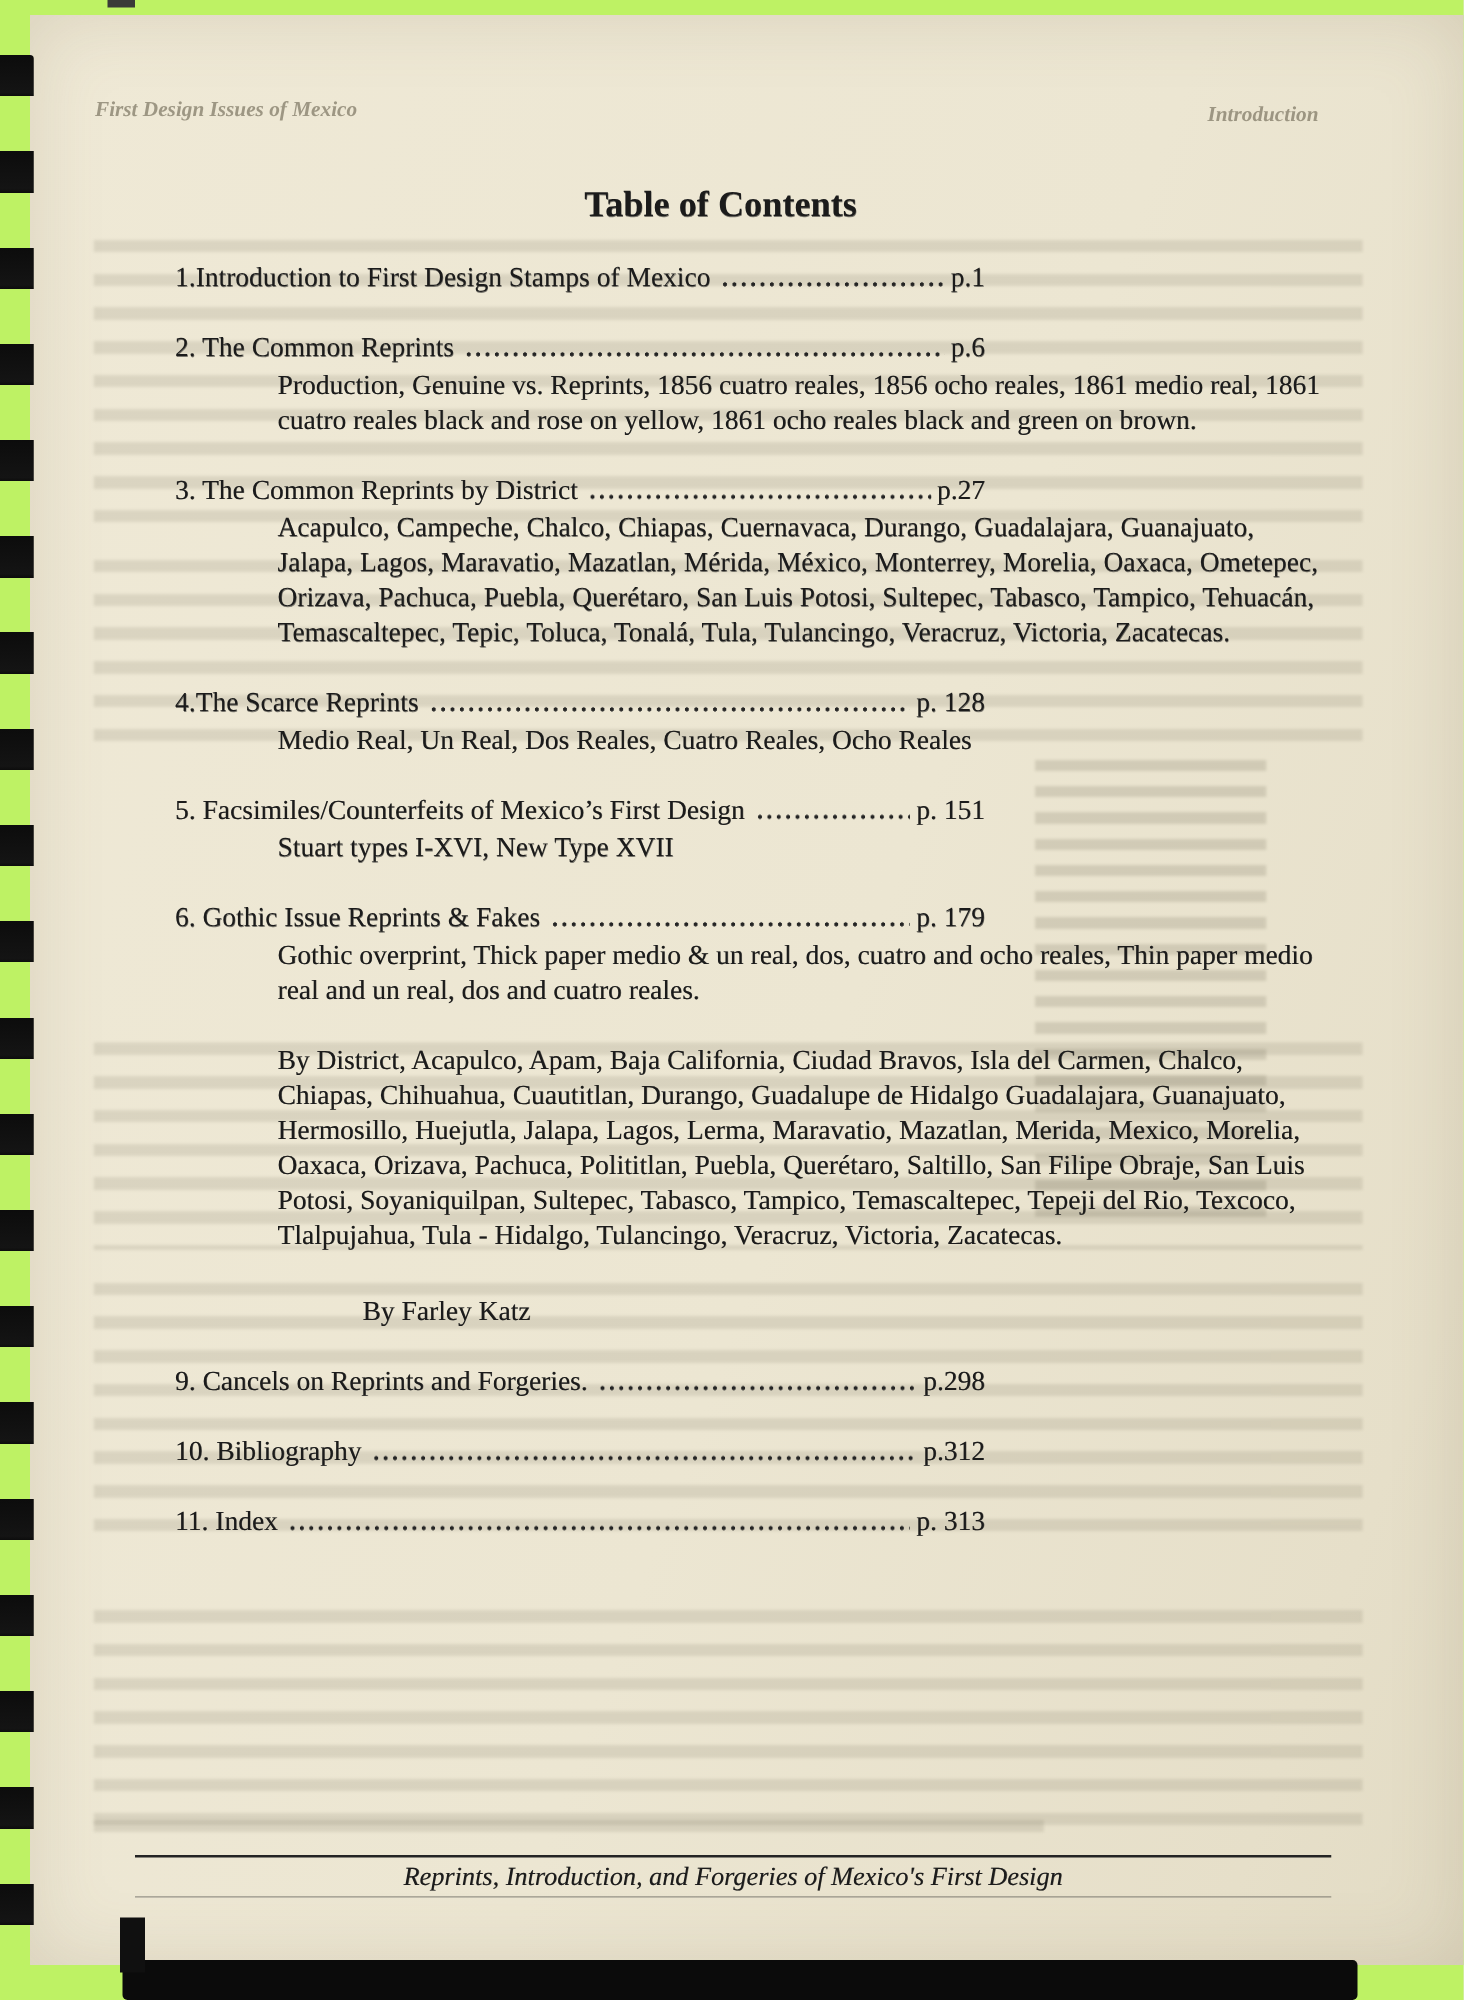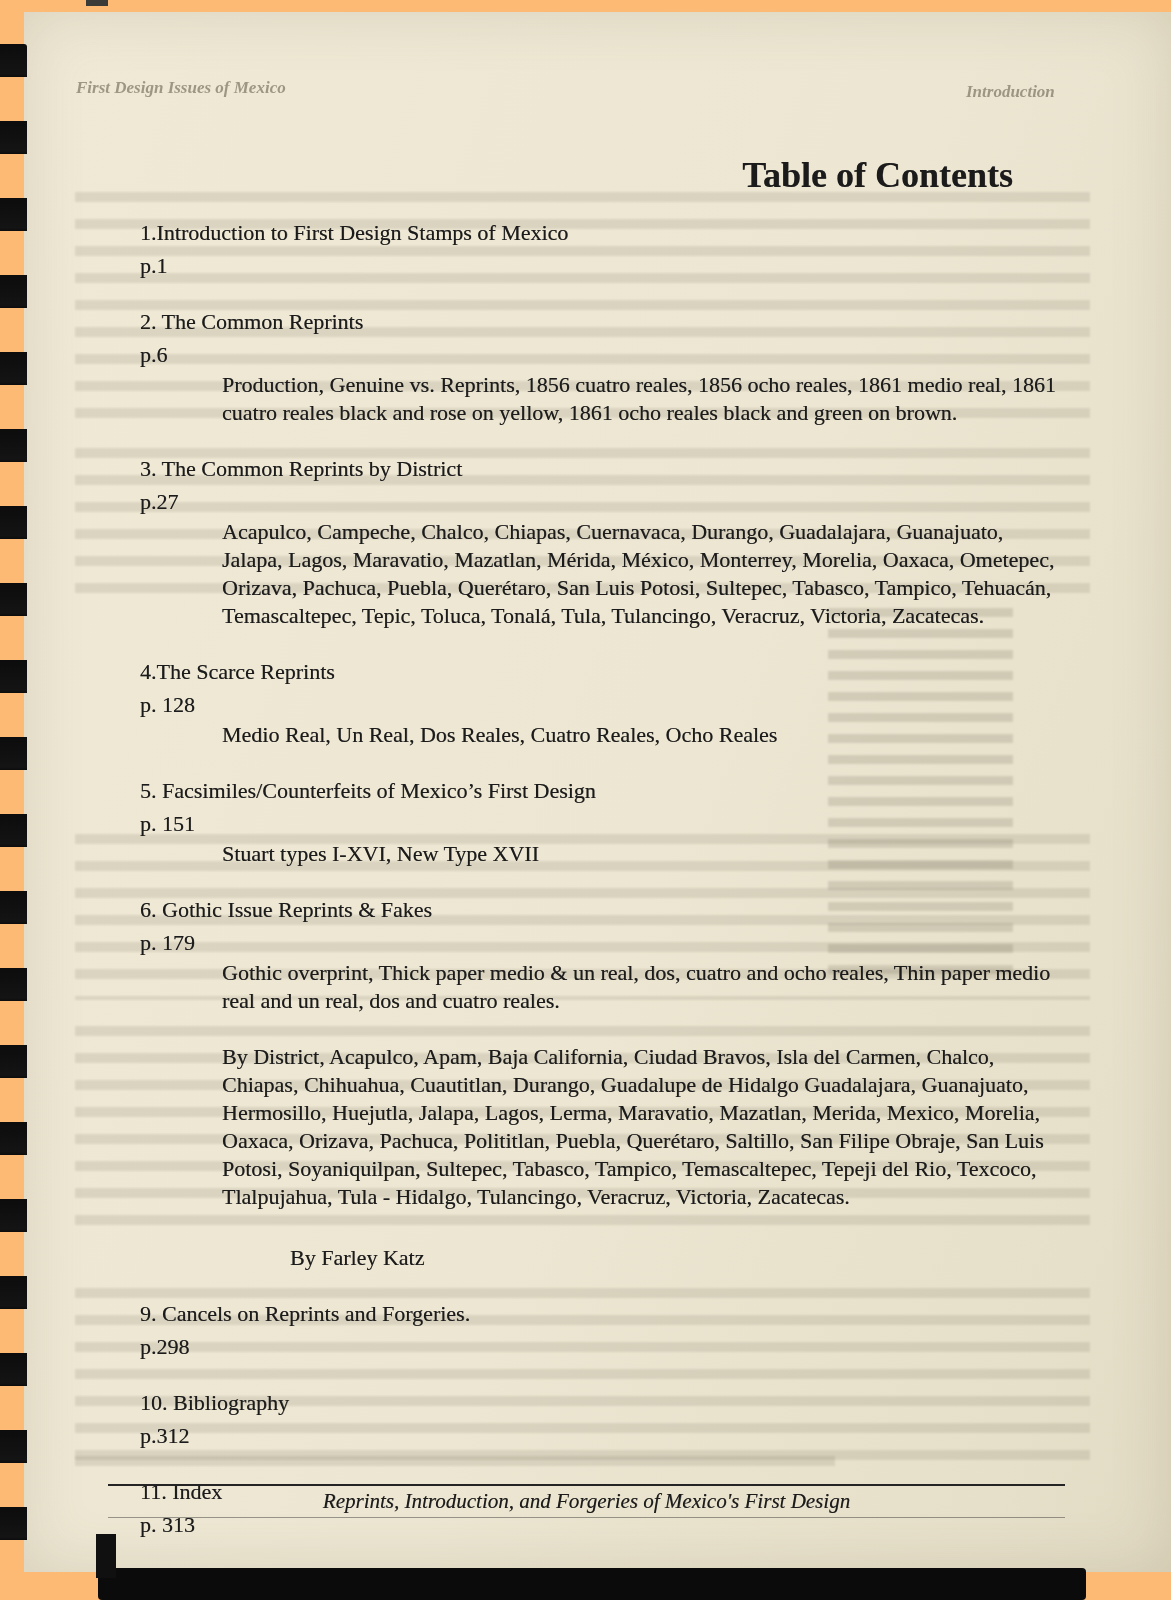--- a/index.html
+++ b/index.html
@@ -1,18 +1,18 @@
 <!DOCTYPE html>
 <html><head>
 <meta charset="utf-8">
 <style>
   html,body{margin:0;padding:0;background:#e8e8e6;}
   .screen{
     position:relative;width:1171px;height:1600px;
-    background:#fdba74;overflow:hidden;
+    background:#bef264;overflow:hidden;
     font-family:"Liberation Serif","DejaVu Serif",serif;
   }
   
   .paper{
     position:absolute;left:24px;top:12px;right:0;bottom:28px;
     background:linear-gradient(110deg,#efe9d6 0%,#ece6d2 55%,#e6dfc9 88%,#e2dbc4 100%);
     box-shadow:inset 0 0 60px rgba(120,105,70,0.18);
   }
   
   .binding{
@@ -54,26 +54,26 @@
     color:rgba(98,92,72,0.58);filter:blur(0.5px);
   }
   
   .content{
     position:absolute;left:140px;top:140px;width:925px;z-index:3;
     color:#1b1b1b;font-size:22px;line-height:28px;
     text-shadow:0.3px 0.3px 0.4px rgba(25,25,25,0.55);
   }
   .title{
     width:925px;padding-right:52px;box-sizing:border-box;
-    text-align:right;font-size:36px;font-weight:700;line-height:36px;
-    margin:17px 0 26px 0;
+    text-align:center;font-size:29px;font-weight:700;line-height:36px;
+    margin:6px 0 26px 0;
   }
   .toc-entry{margin-top:28px;}
   .toc-entry.first{margin-top:0;}
-  .toc-row{display:flex;width:648px;align-items:baseline;flex-direction:column;}
+  .toc-row{display:flex;width:648px;align-items:baseline;}
   .toc-label{white-space:nowrap;}
   .toc-page{white-space:nowrap;}
   .leader{
     flex:1;align-self:flex-end;height:7px;min-width:12px;
     margin:0 5px 5px 9px;
     background-image:radial-gradient(circle at 3px 3.5px,#242424 1.45px,rgba(0,0,0,0) 1.9px);
     background-size:7.5px 7px;background-repeat:repeat-x;
   }
   .toc-desc{margin:2px 0 0 82px;width:843px;}
   .toc-desc + .toc-desc{margin-top:5px;}

